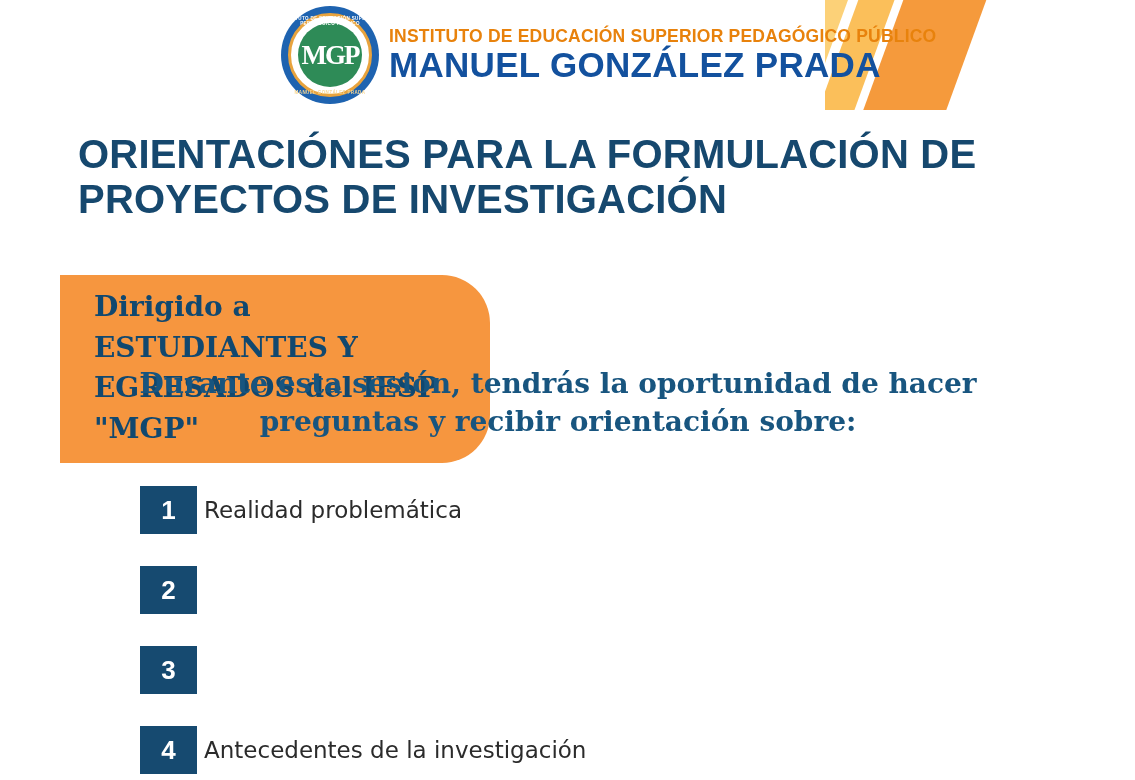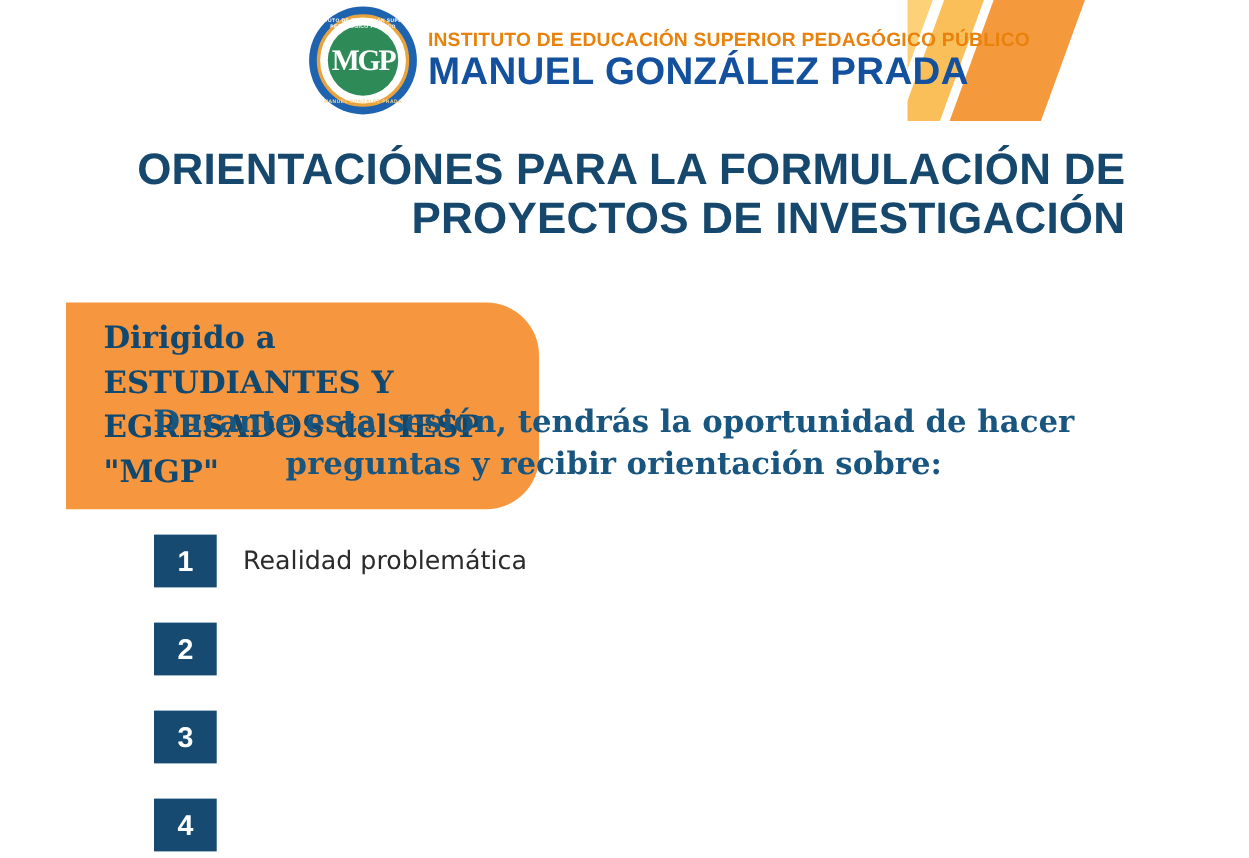--- a/index.html
+++ b/index.html
@@ -133,21 +133,21 @@
     line-height: 1.05;
     white-space: nowrap;
   }
 
   
   .title {
     position: absolute;
     left: 0;
     top: 22px;
     width: 945px;
-    text-align: right;
+    text-align: left;
     font-size: 40px;
     line-height: 1.12;
     font-weight: bold;
     color: #16486e;
     letter-spacing: 0.2px;
   }
 
   
   .pill {
     position: absolute;
@@ -197,21 +197,21 @@
     background: #164a70;
     color: #ffffff;
     font-size: 26px;
     font-weight: bold;
     display: flex;
     align-items: center;
     justify-content: center;
     font-family: "Liberation Sans", sans-serif;
   }
   .item-text {
-    margin-left: 24px;
+    margin-left: 7px;
     font-size: 23px;
     color: #2b2b2b;
     font-family: "DejaVu Sans", sans-serif;
   }
   .item-text.indent { margin-left: 30px; }
 </style>
 </head>
 <body>
 
 <div class="poster">
@@ -257,17 +257,18 @@
       <div class="list-item">
         <div class="badge">2</div>
       </div>
 
       <div class="list-item">
         <div class="badge">3</div>
       </div>
 
       <div class="list-item">
         <div class="badge">4</div>
+        <div class="item-text">Antecedentes de la investigación</div>
       </div>
 
     </div>
   </div>
 </div>
 
 </body></html>

